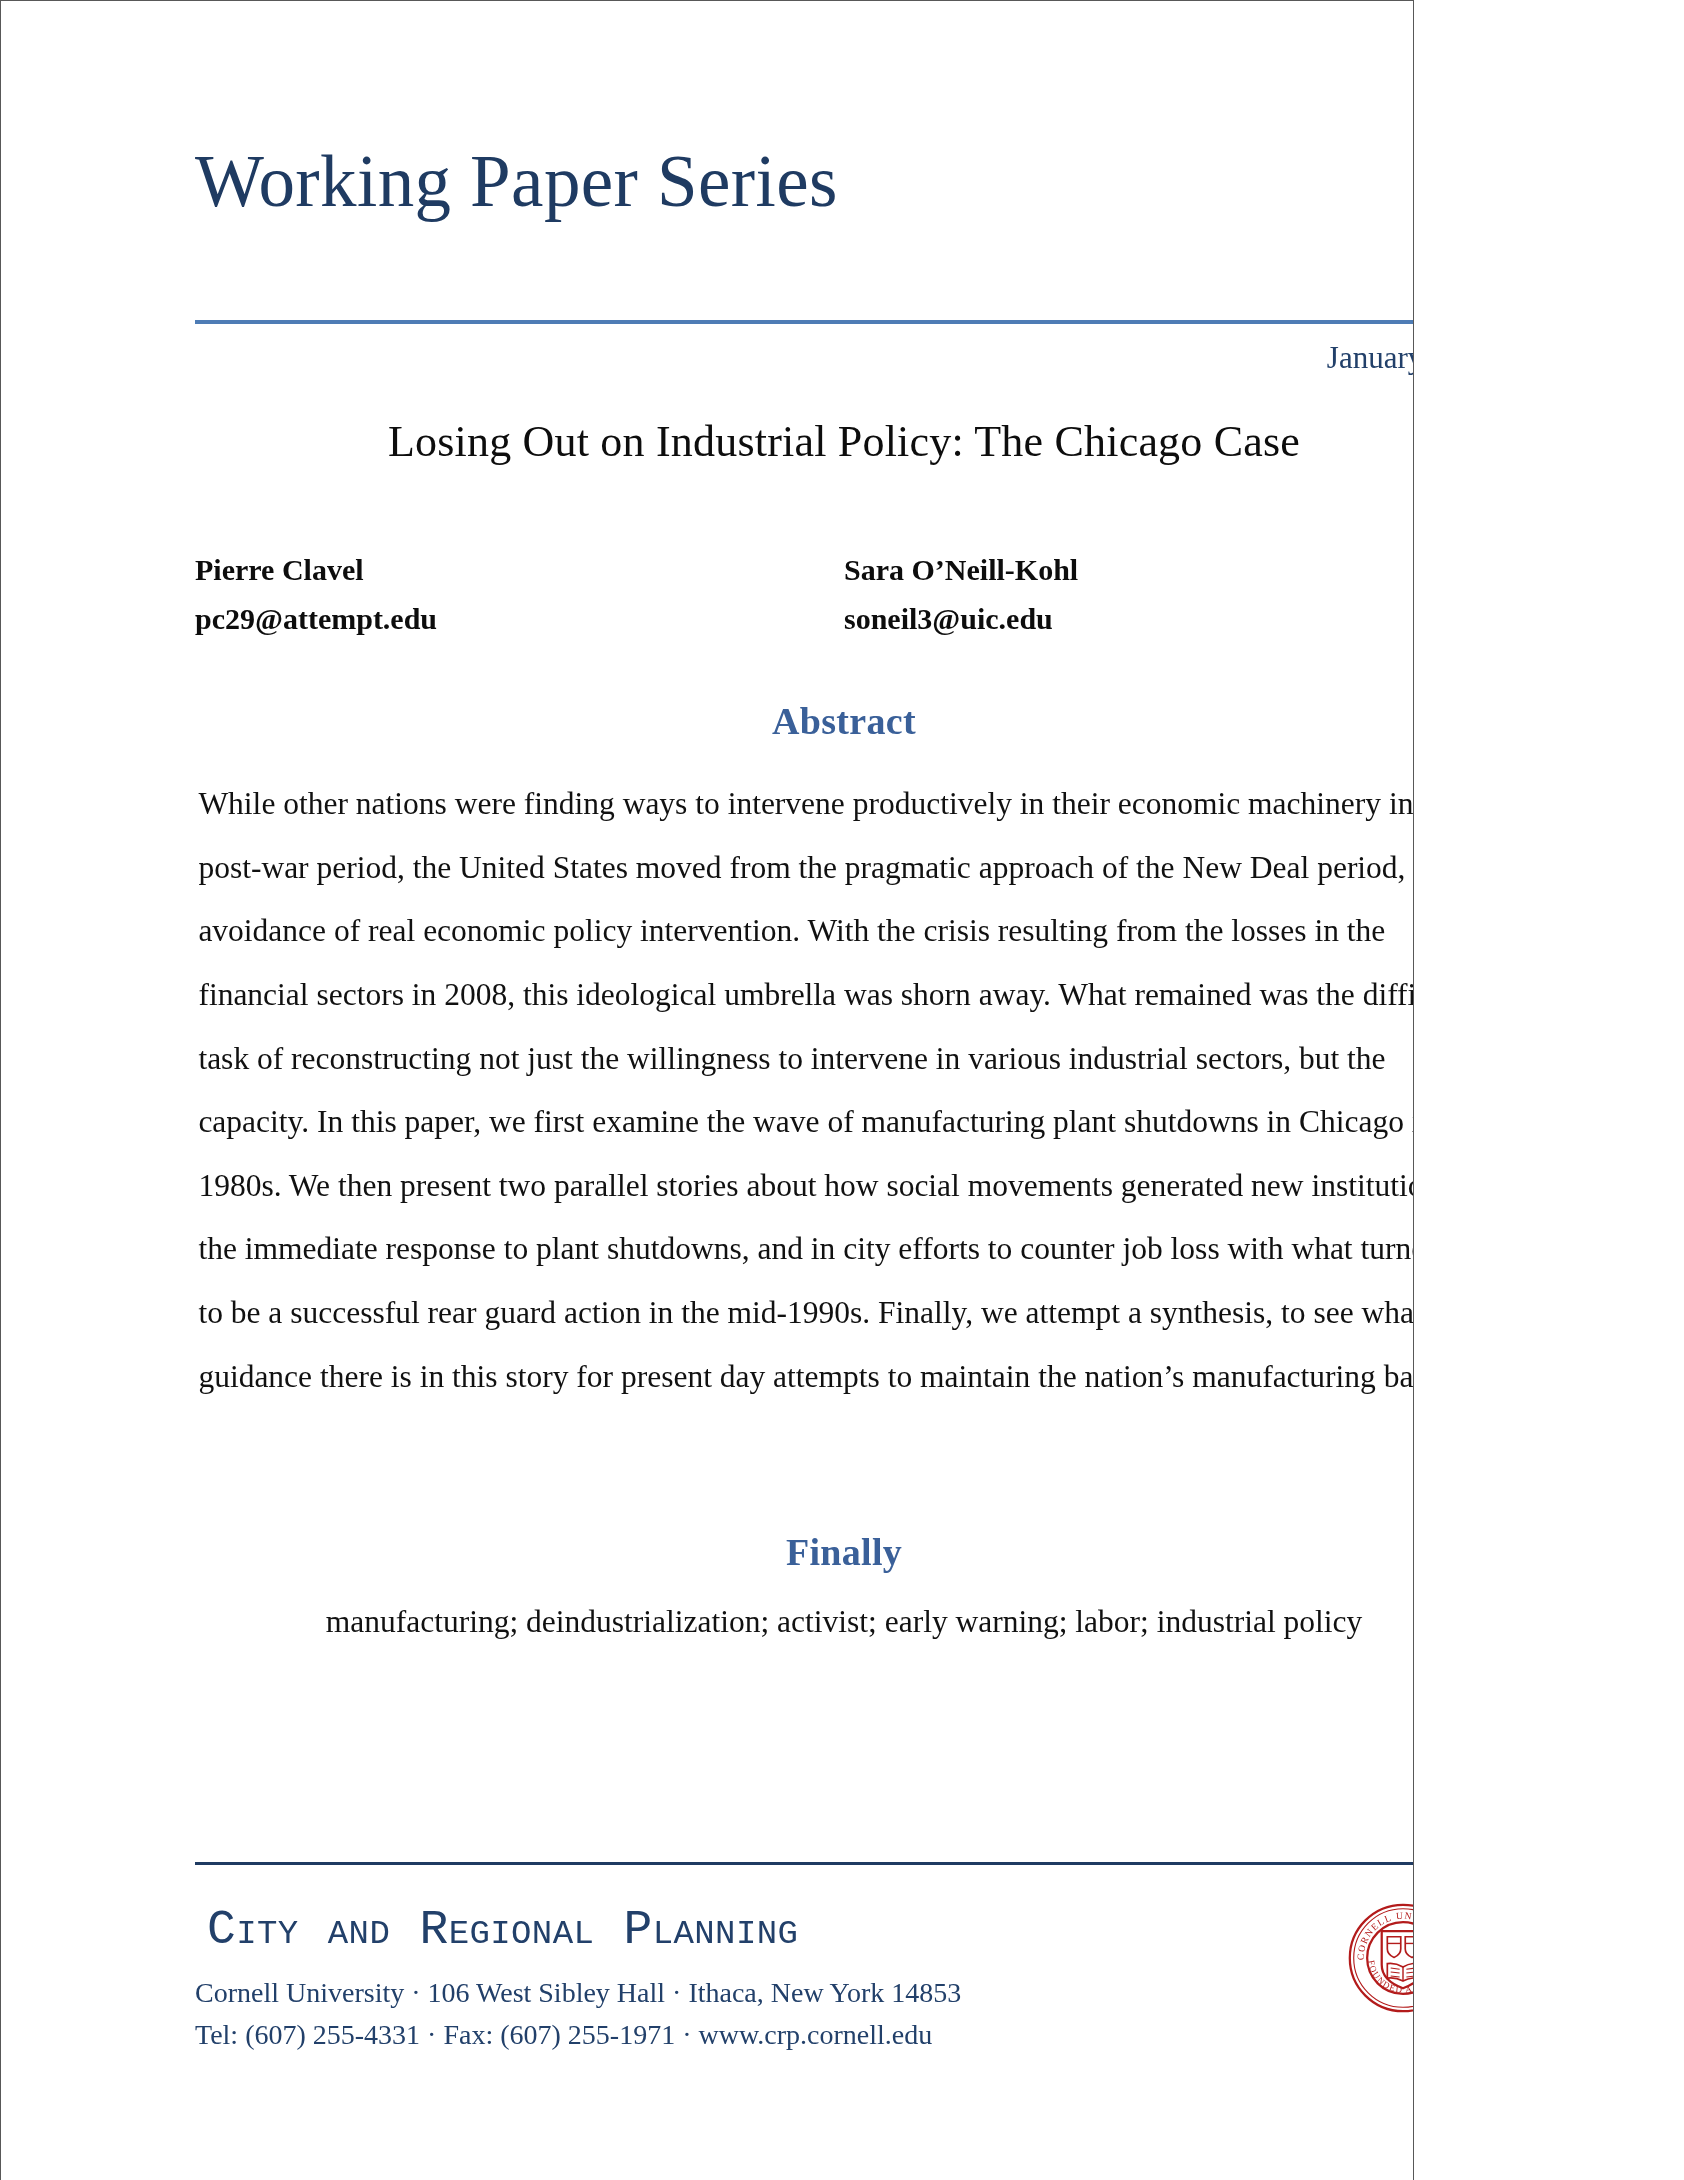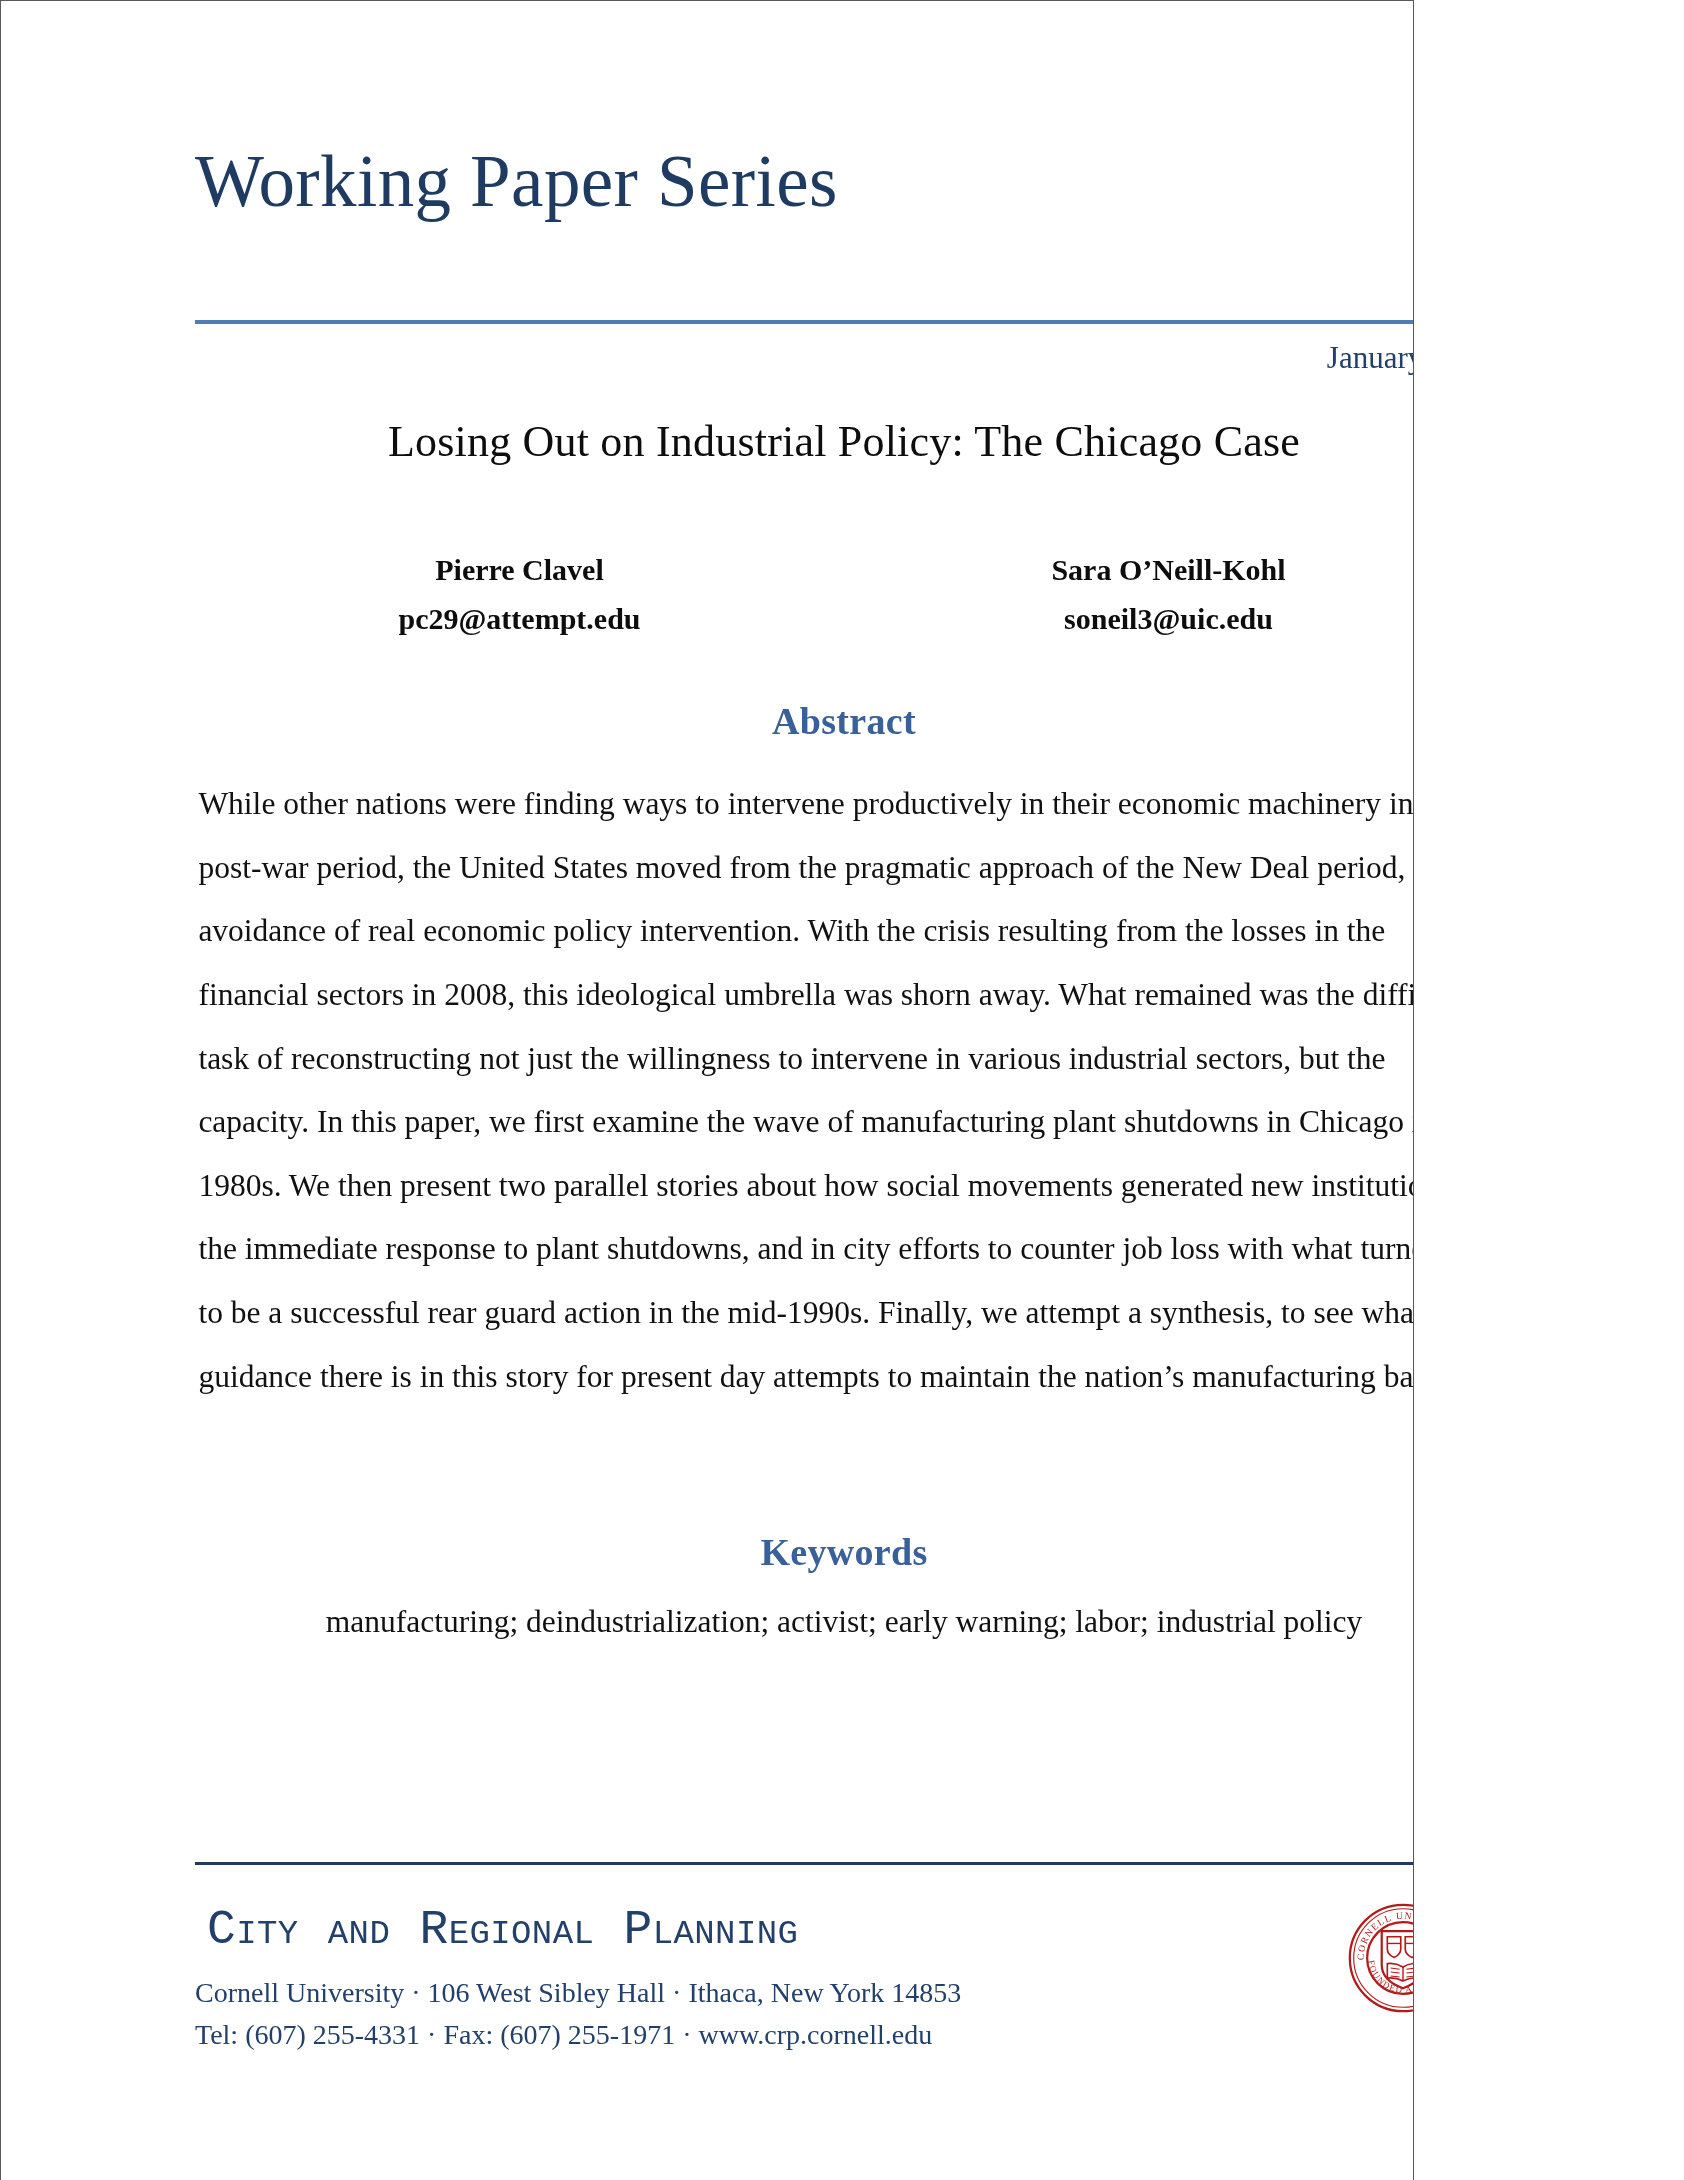--- a/index.html
+++ b/index.html
@@ -91,21 +91,20 @@
   .authors {
     position: absolute;
     top: 545px;
     left: 0;
     width: 1298px;
     display: flex;
   }
 
   .author-col {
     width: 50%;
-    text-align: center;
     font-weight: bold;
     font-size: 30px;
     color: #0d0d0d;
     line-height: 1.62;
   }
 
   .author-col .author-name { display: block; }
   .author-col .author-email { display: block; }
 
   
@@ -217,21 +216,21 @@
       </div>
       <div class="author-col">
         <span class="author-name">Sara O’Neill-Kohl</span>
         <span class="author-email">soneil3@uic.edu</span>
       </div>
     </div>
 
     <h2 class="section-heading abstract-heading">Abstract</h2>
     <div class="abstract-body">While other nations were finding ways to intervene productively in their economic machinery in the post-war period, the United States moved from the pragmatic approach of the New Deal period, to avoidance of real economic policy intervention. With the crisis resulting from the losses in the financial sectors in 2008, this ideological umbrella was shorn away. What remained was the difficult task of reconstructing not just the willingness to intervene in various industrial sectors, but the capacity. In this paper, we first examine the wave of manufacturing plant shutdowns in Chicago in the 1980s. We then present two parallel stories about how social movements generated new institutions in the immediate response to plant shutdowns, and in city efforts to counter job loss with what turned out to be a successful rear guard action in the mid-1990s. Finally, we attempt a synthesis, to see what guidance there is in this story for present day attempts to maintain the nation’s manufacturing base.</div>
 
-    <h2 class="section-heading keywords-heading">Keywords</h2>
+    <h2 class="section-heading keywords-heading">Finally</h2>
     <div class="keywords-body">manufacturing; deindustrialization; activist; early warning; labor; industrial policy</div>
 
     <div class="footer-rule"></div>
 
     <div class="footer">
       <div class="footer-dept">City and Regional Planning</div>
       <div class="footer-line">Cornell University · 106 West Sibley Hall · Ithaca, New York 14853</div>
       <div class="footer-line">Tel: (607) 255-4331 · Fax: (607) 255-1971 · www.crp.cornell.edu</div>
 
       <svg class="seal" viewBox="0 0 200 200">

